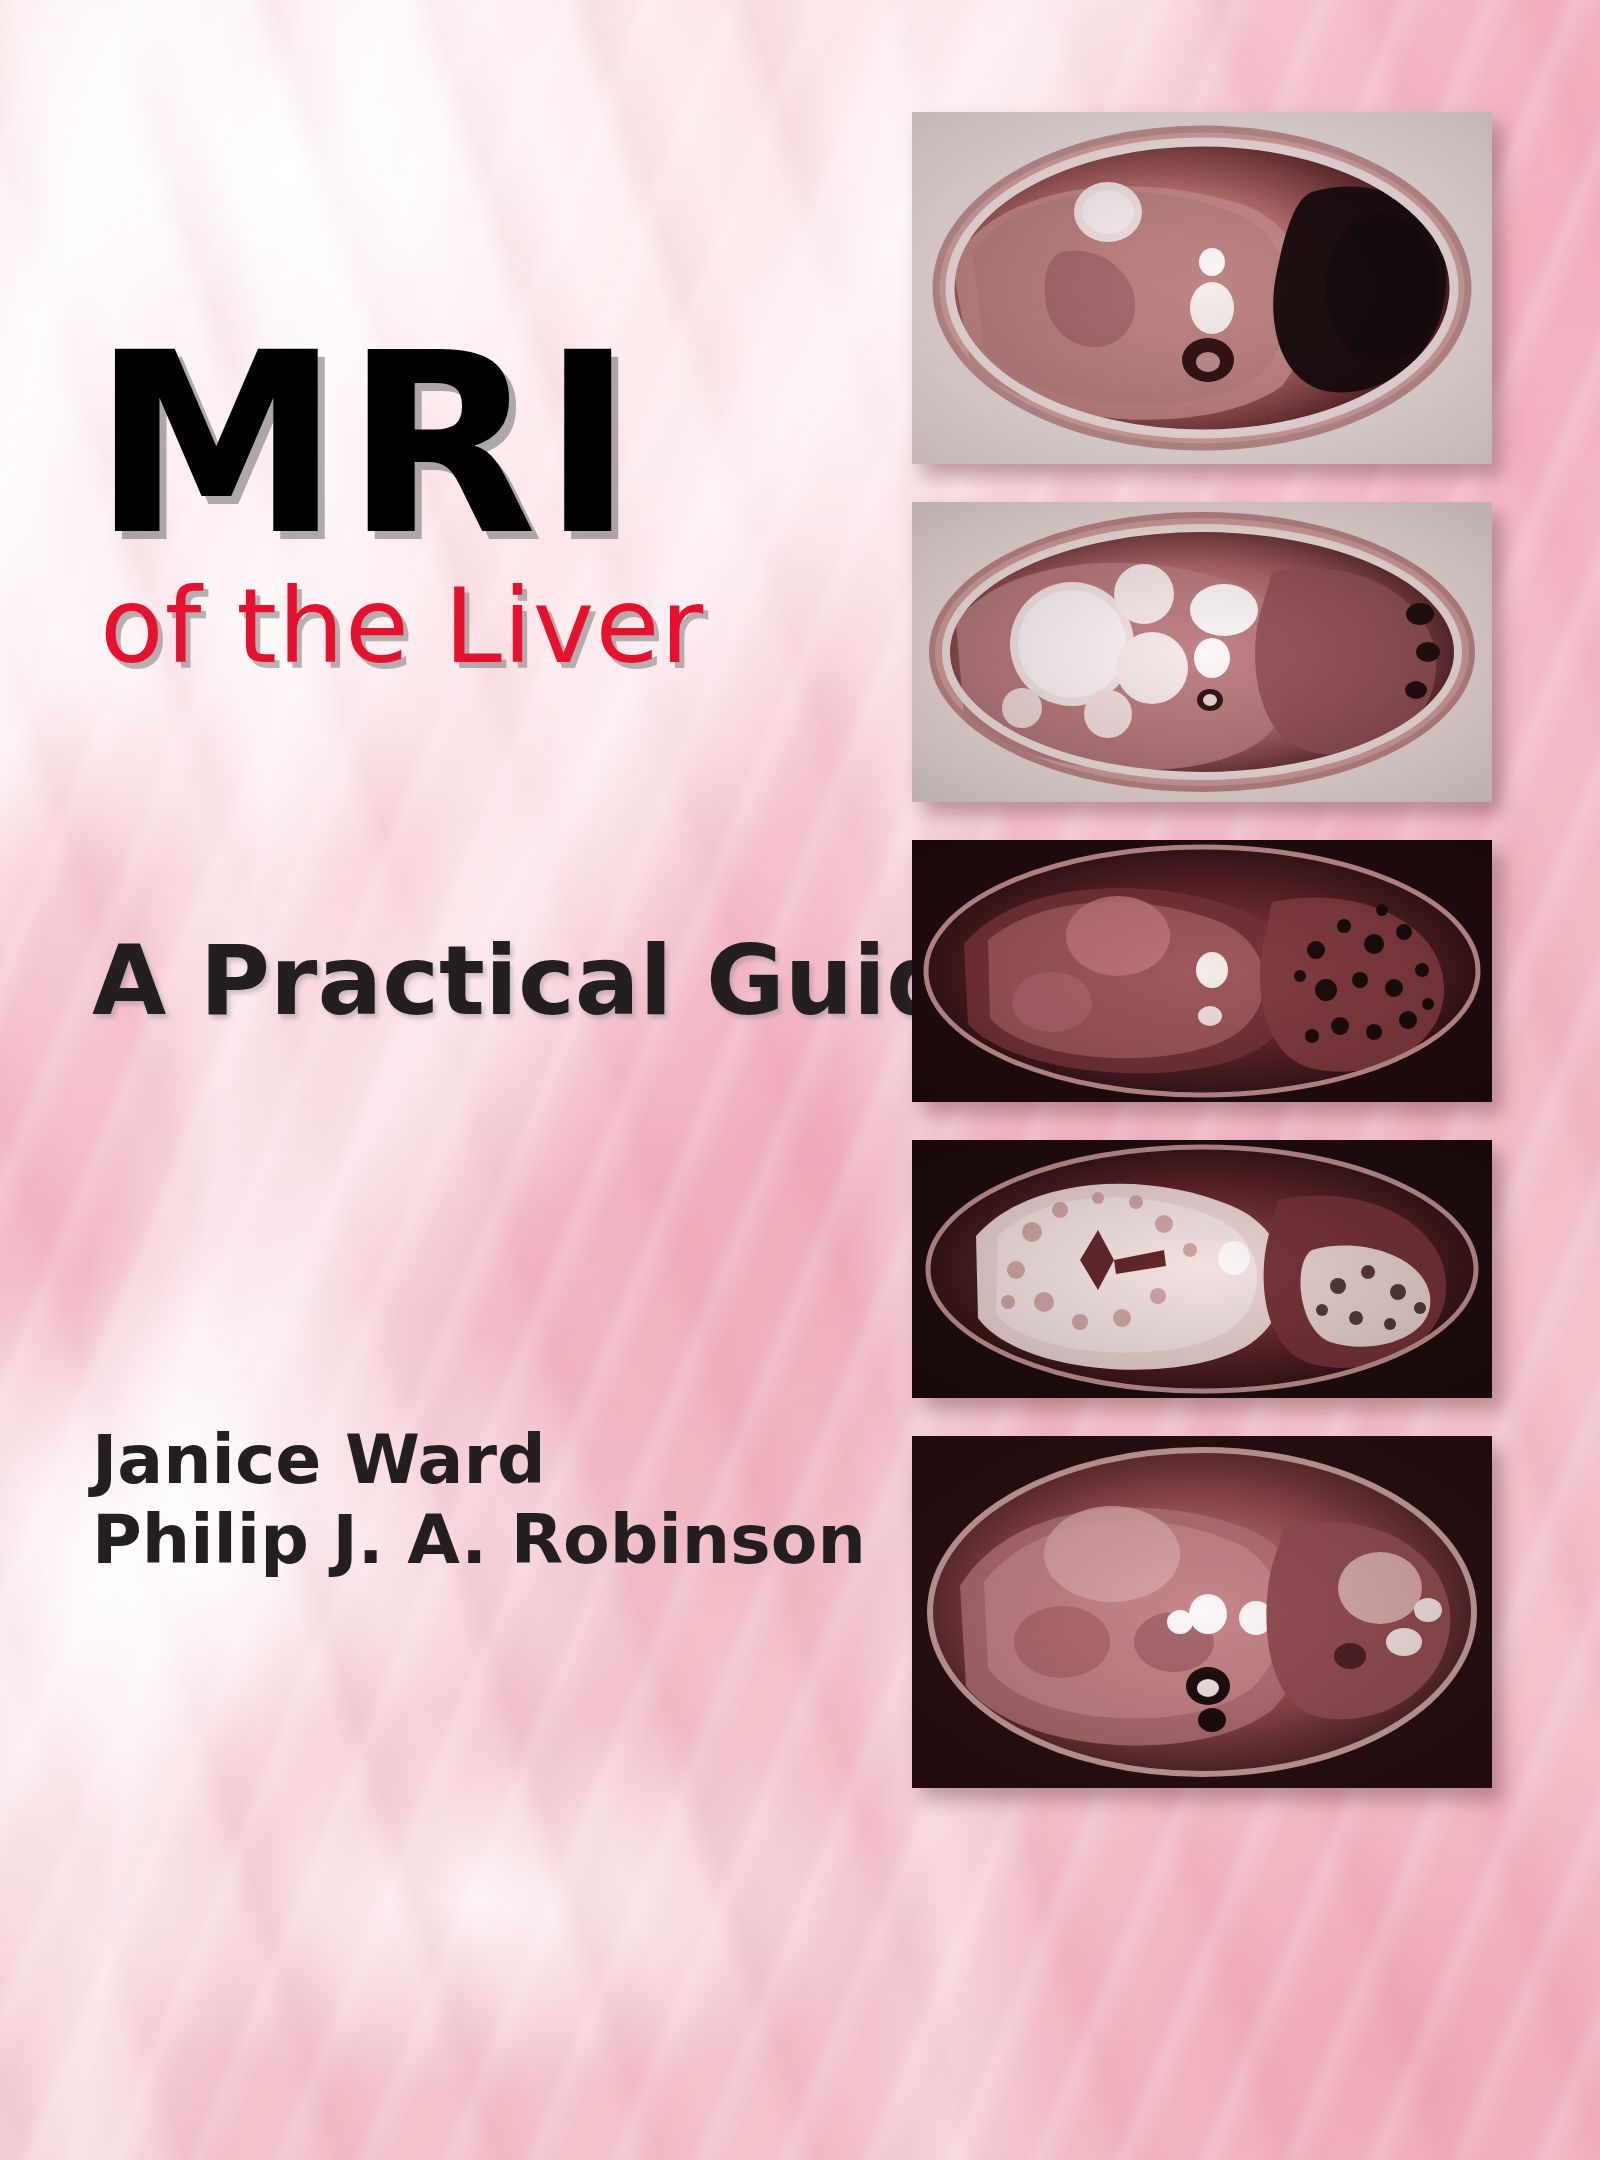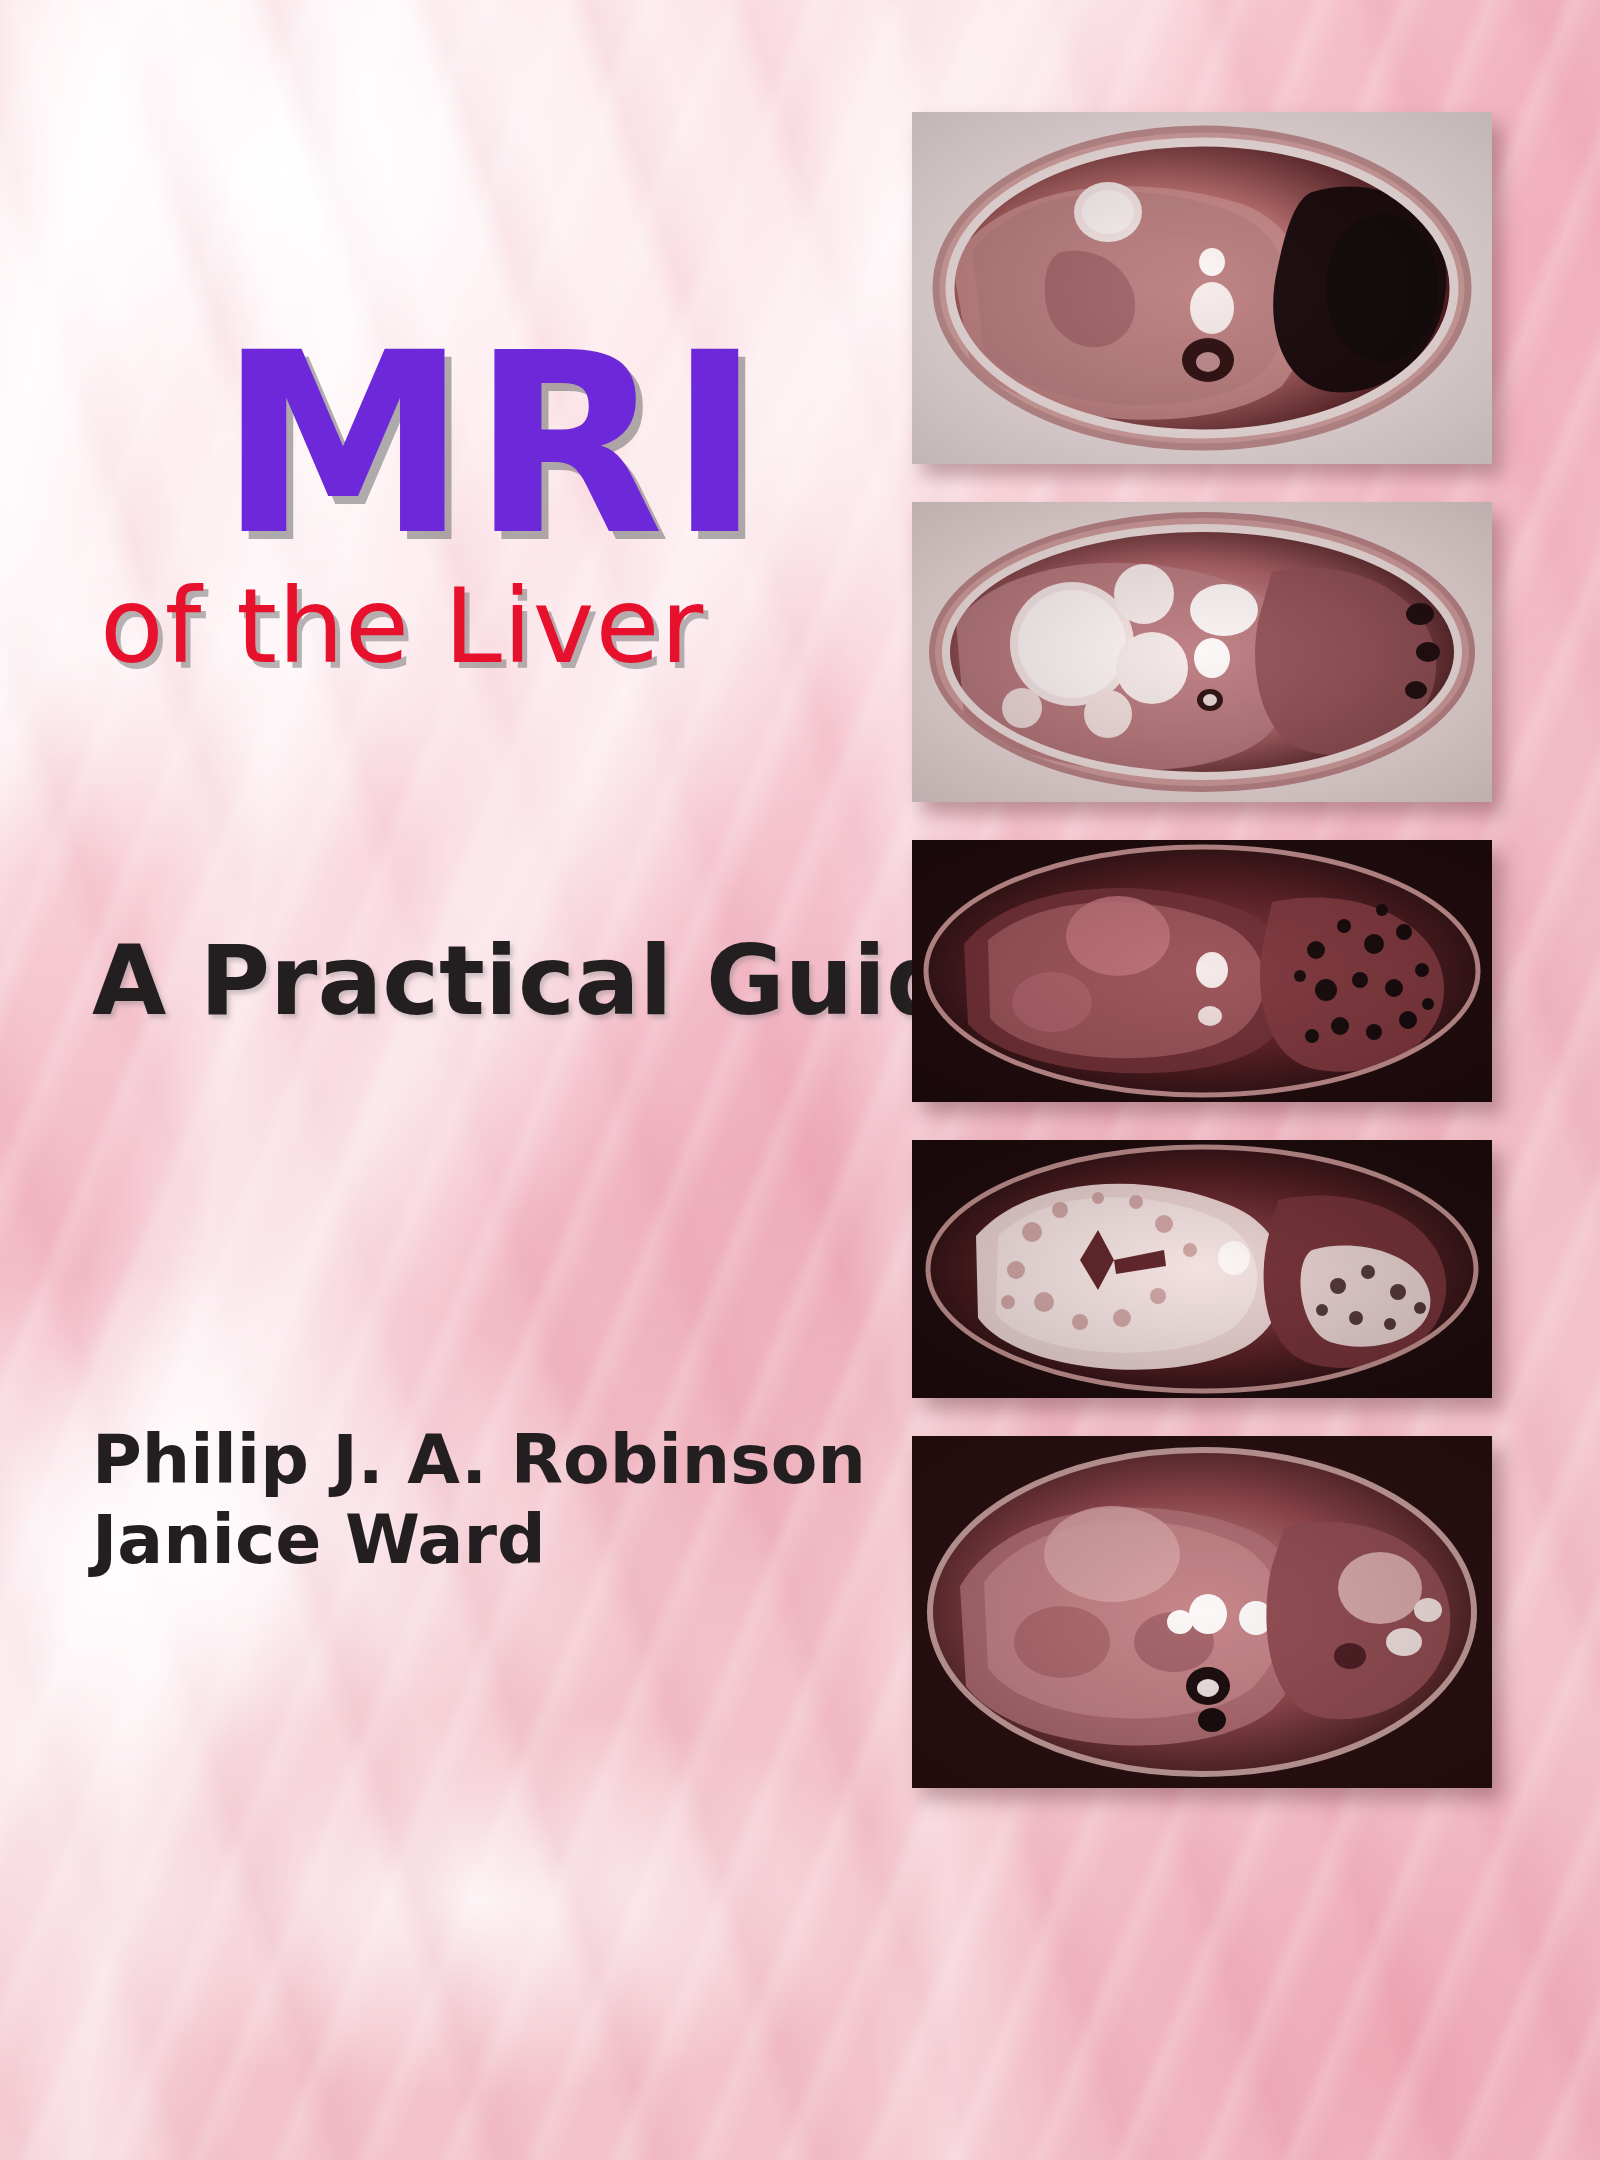--- a/index.html
+++ b/index.html
@@ -69,23 +69,22 @@
     top: 330px;
     width: 800px;
   }
   .title-main {
     margin: 0;
     font-family: "DejaVu Sans", sans-serif;
     font-weight: bold;
     font-size: 250px;
     line-height: 0.92;
     letter-spacing: 4px;
-    color: #6d28d9;
+    color: #000000;
     text-shadow: 7px 8px 0 rgba(110,110,110,0.55);
-    text-align: center;
   }
   .title-sub {
     margin: 14px 0 0 8px;
     font-family: "DejaVu Sans", sans-serif;
     font-weight: normal;
     font-size: 104px;
     line-height: 1;
     letter-spacing: 1px;
     color: #e8112d;
     text-shadow: 5px 6px 0 rgba(110,110,110,0.5);
@@ -157,22 +156,22 @@
   <div class="bg-sheen"></div>
 
   <div class="title-block">
     <h1 class="title-main">MRI</h1>
     <div class="title-sub">of the Liver</div>
   </div>
 
   <div class="subtitle">A Practical Guide</div>
 
   <div class="authors">
+    <div>Janice Ward</div>
     <div>Philip J. A. Robinson</div>
-    <div>Janice Ward</div>
   </div>
 
   <div class="strip">
 
     <div class="mri m1">
       <svg viewBox="0 0 580 352" preserveAspectRatio="none">
         <defs>
           <radialGradient id="g1a" cx="40%" cy="50%" r="60%">
             <stop offset="0%" stop-color="#e9b2b2"></stop>
             <stop offset="55%" stop-color="#b96a6a"></stop>

